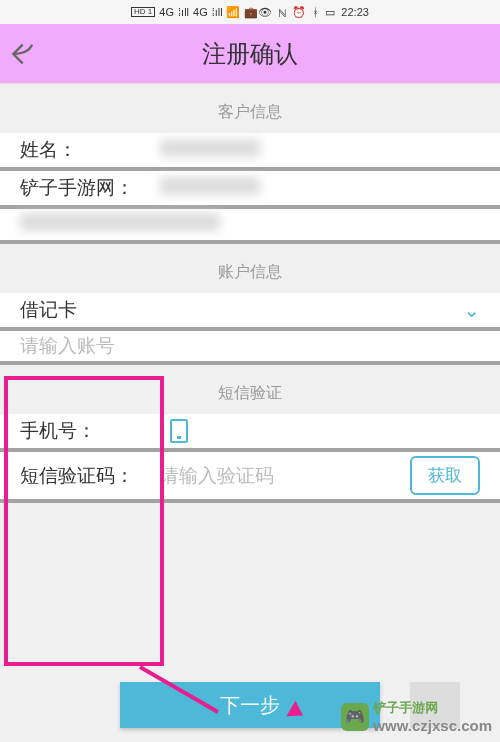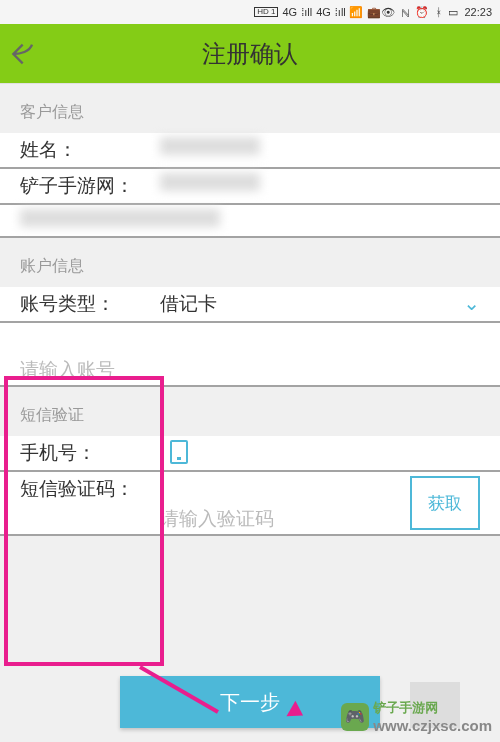--- a/index.html
+++ b/index.html
@@ -1,44 +1,44 @@
 <!DOCTYPE html>
 <html><head>
   <meta charset="utf-8">
   <style>
     * { margin: 0; padding: 0; box-sizing: border-box; }
     body { font-family: -apple-system, "Helvetica Neue", Arial, sans-serif; background: #f0f0f0; width: 500px; height: 742px; overflow: hidden; position: relative; }
     
-    .status-bar { height: 24px; background: #f5f5f5; display: flex; justify-content: flex-end; align-items: center; padding: 8px 8px; font-size: 11px; color: #333; }
+    .status-bar { height: 24px; background: #f5f5f5; display: flex; justify-content: center; align-items: center; padding: 8px 8px; font-size: 11px; color: #333; }
     .status-left { display: flex; align-items: center; gap: 4px; }
     .status-right { display: flex; align-items: center; gap: 6px; }
     .hd-badge { font-size: 8px; border: 1px solid #333; padding: 0 2px; display: flex; flex-direction: column; line-height: 8px; }
     
-    .nav-bar { height: 60px; background: #84cc16; display: flex; align-items: center; position: relative; border-bottom: 1px solid #e0e0e0; }
+    .nav-bar { height: 60px; background: #f0abfc; display: flex; align-items: center; position: relative; border-bottom: 1px solid #e0e0e0; }
     .back-btn { width: 50px; display: flex; align-items: center; justify-content: center; font-size: 28px; color: #666; cursor: pointer; }
     .nav-title { position: absolute; left: 50%; transform: translateX(-50%); font-size: 24px; color: #333; }
     
-    .section-header { padding: 18px 20px 10px; font-size: 16px; color: #999; background: #f0f0f0; }
+    .section-header { padding: 18px 20px 10px; font-size: 16px; color: #999; background: #f0f0f0; text-align: center; }
     
-    .form-row { background: #fff; display: flex; padding: 4px 20px; border-bottom: 2px solid #a3a3a3; position: relative; }
+    .form-row { background: #fff; display: flex; align-items: center; padding: 4px 20px; border-bottom: 4px solid #a3a3a3; position: relative; }
     .form-label { width: 140px; font-size: 19px; color: #333; flex-shrink: 0; }
     .form-value { flex: 1; font-size: 19px; color: #333; }
-    .form-input { flex: 1; border: none; outline: none; font-size: 19px; color: #0f172a; background: transparent; margin-top: 32px; }
+    .form-input { flex: 1; border: none; outline: none; font-size: 19px; color: #0f172a; background: transparent; }
     .form-input::placeholder { color: #bbb; }
     
     .blurred { filter: blur(5px); background: #ddd; display: inline-block; width: 100px; height: 18px; }
     .blurred-long { filter: blur(5px); background: #ddd; display: inline-block; width: 200px; height: 18px; }
     
     .chevron { color: #4db8d8; font-size: 20px; margin-left: auto; }
     .phone-icon { width: 18px; height: 24px; border: 2px solid #4db8d8; border-radius: 2px; position: relative; margin-left: 10px; }
     .phone-icon::after { content: ''; position: absolute; bottom: 2px; left: 50%; transform: translateX(-50%); width: 4px; height: 3px; background: #4db8d8; }
     
-    .get-btn { border: 2px solid #4db8d8; color: #4db8d8; padding: 6px 16px; border-radius: 0; font-size: 17px; background: #fff; cursor: pointer; }
+    .get-btn { border: 2px solid #4db8d8; color: #4db8d8; padding: 6px 16px; border-radius: 6px; font-size: 17px; background: #fff; cursor: pointer; }
     
-    .next-btn { position: absolute; bottom: 14px; left: 120px; width: 260px; height: 52px; background: #4db8d8; color: #fff; font-size: 20px; border: none; display: flex; align-items: center; justify-content: center; box-shadow: 0 2px 4px rgba(0,0,0,0.2); cursor: pointer; }
+    .next-btn { position: absolute; bottom: 14px; left: 120px; width: 260px; height: 46px; background: #4db8d8; color: #fff; font-size: 20px; border: none; display: flex; align-items: center; justify-content: center; box-shadow: 0 2px 4px rgba(0,0,0,0.2); cursor: pointer; }
     
     .highlight-box { position: absolute; left: 4px; top: 376px; width: 160px; height: 290px; border: 4px solid #e91e8e; pointer-events: none; z-index: 10; }
     .arrow { position: absolute; left: 140px; top: 665px; z-index: 11; pointer-events: none; }
     .arrow-line { width: 90px; height: 4px; background: #e91e8e; transform: rotate(30deg); transform-origin: left; }
     .arrow-head { position: absolute; right: -74px; top: 38px; width: 0; height: 0; border-left: 14px solid #e91e8e; border-top: 9px solid transparent; border-bottom: 9px solid transparent; transform: rotate(30deg); }
     
     .watermark { position: absolute; bottom: 8px; right: 8px; display: flex; align-items: center; gap: 4px; font-size: 13px; color: #6aa84f; font-weight: bold; z-index: 20; }
     .watermark-icon { width: 28px; height: 28px; background: #6aa84f; border-radius: 6px; display: flex; align-items: center; justify-content: center; color: #fff; font-size: 16px; }
     
     .btn-dim { position: absolute; bottom: 14px; right: 40px; width: 50px; height: 46px; background: rgba(180,180,180,0.3); }
@@ -87,21 +87,20 @@
   <div class="form-value"><span class="blurred"></span></div>
 </div>
 
 <div class="form-row">
   <div class="form-value"><span class="blurred-long"></span></div>
 </div>
 
 <div class="section-header">账户信息</div>
 
 <div class="form-row">
-  <div class="form-label">账号类型：</div>
   <div class="form-value">借记卡</div>
   <span class="chevron">⌄</span>
 </div>
 
 <div class="form-row">
   <input class="form-input" placeholder="请输入账号" style="">
 </div>
 
 <div class="section-header">短信验证</div>
 

